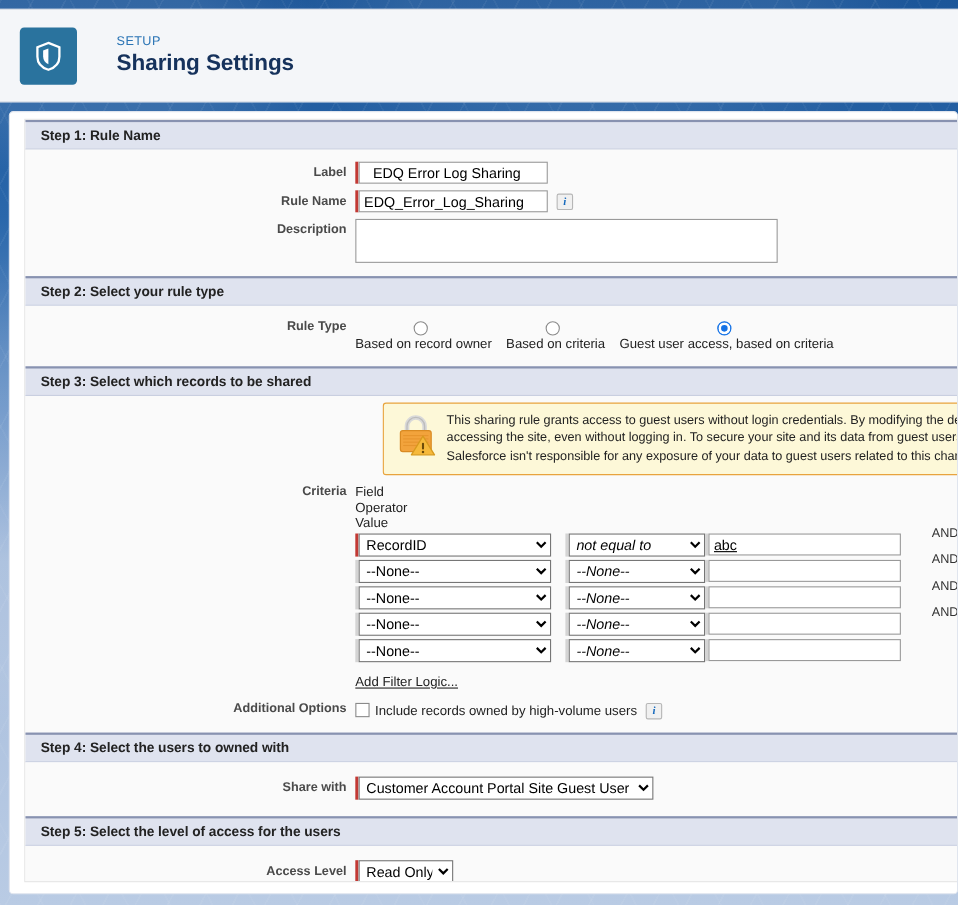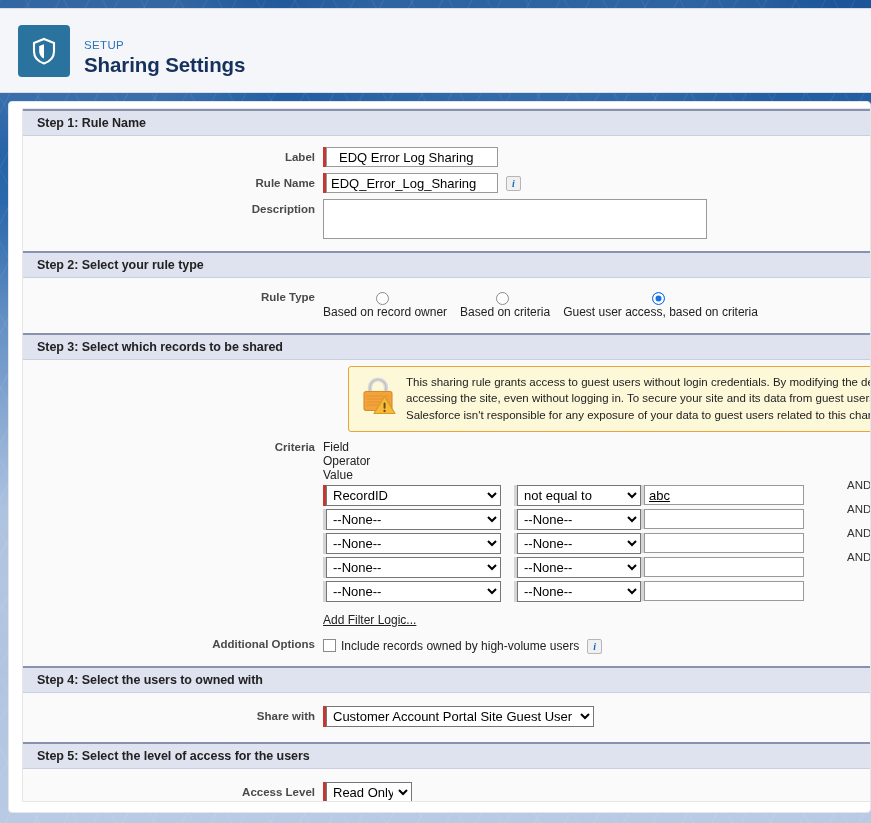--- a/index.html
+++ b/index.html
@@ -32,21 +32,21 @@
   .setup-strip {
     position: absolute;
     left: 0; right: 0; top: 8px;
     height: 85px;
     background: #f4f6f9;
     border-top: 1px solid #d8dde6;
     border-bottom: 1px solid #d8dde6;
     display: flex;
     align-items: center;
   }
-  .setup-inner { display: flex; align-items: flex-end; padding-left: 18px; }
+  .setup-inner { display: flex; align-items: center; padding-left: 18px; gap: 22px; }
   .setup-badge {
     width: 52px; height: 52px;
     background: #2a739e;
     border-radius: 4px;
     display: flex; align-items: center; justify-content: center;
     flex: none;
   }
   .setup-badge svg { display: block; }
   .setup-text { margin-left: 14px; line-height: 1.08; }
   .setup-eyebrow {
@@ -219,22 +219,22 @@
   .crit-table { flex: none; }
   .crit-head { display: flex; font-size: 12px; color: #222; padding-bottom: 3px; flex-direction: column; }
   .crit-head .ch-field { width: 184px; }
   .crit-head .ch-op { width: 127px; }
   .crit-head .ch-val { width: 190px; }
   .crit-row { display: flex; align-items: center; margin-bottom: 3px; }
   .crit-row .cell-field { width: 191px; display: flex; align-items: stretch; }
   .crit-row .cell-op { width: 127px; display: flex; align-items: stretch; }
   .crit-row .cell-val { width: 196px; display: flex; align-items: stretch; }
   .crit-row select.f { width: 175px; }
-  .crit-row select.o { width: 136px; }
-  .crit-row input.v { width: 160px; text-decoration: underline; }
+  .crit-row select.o { width: 136px; font-style: italic; }
+  .crit-row input.v { width: 175px; text-decoration: underline; }
   .crit-and {
     font-size: 11.5px;
     color: #333;
     padding-left: 10px;
     align-self: flex-start;
     margin-top: -6px;
   }
   .spacer-mark {
     display: inline-block; width: 3px; flex: none; background: transparent;
   }

